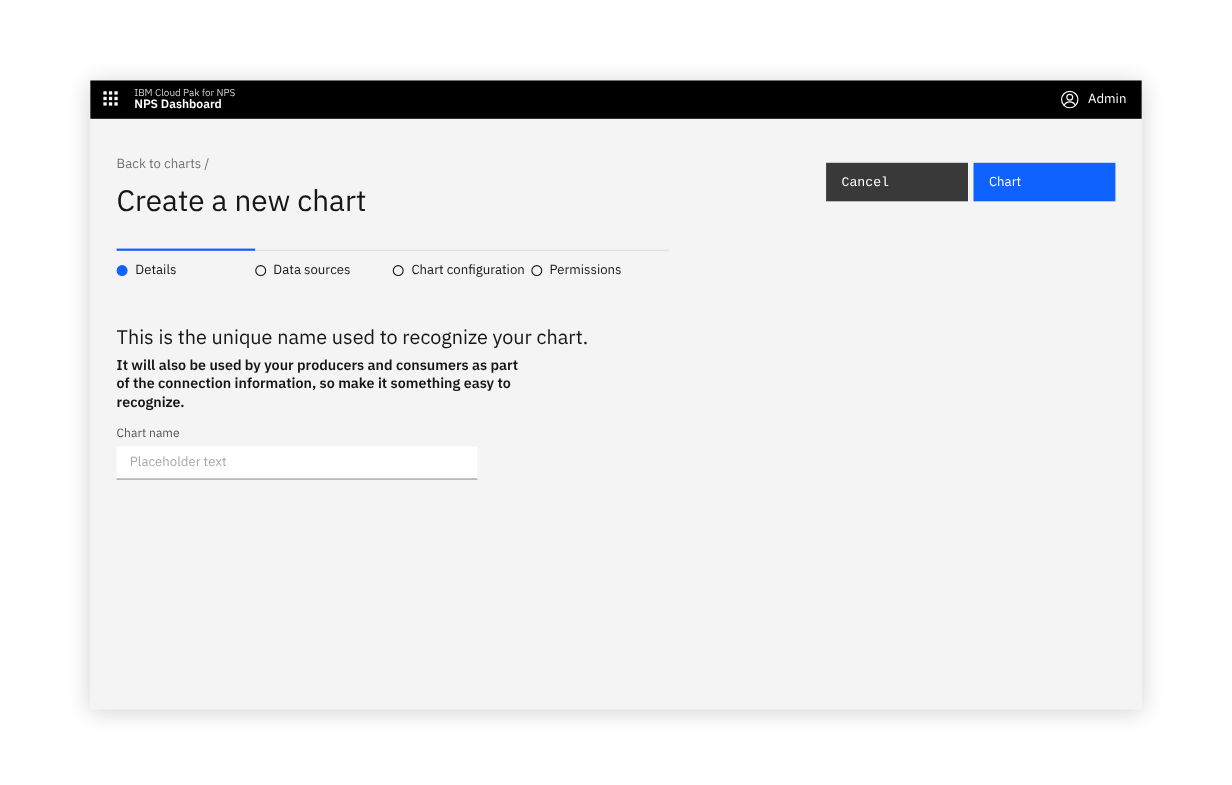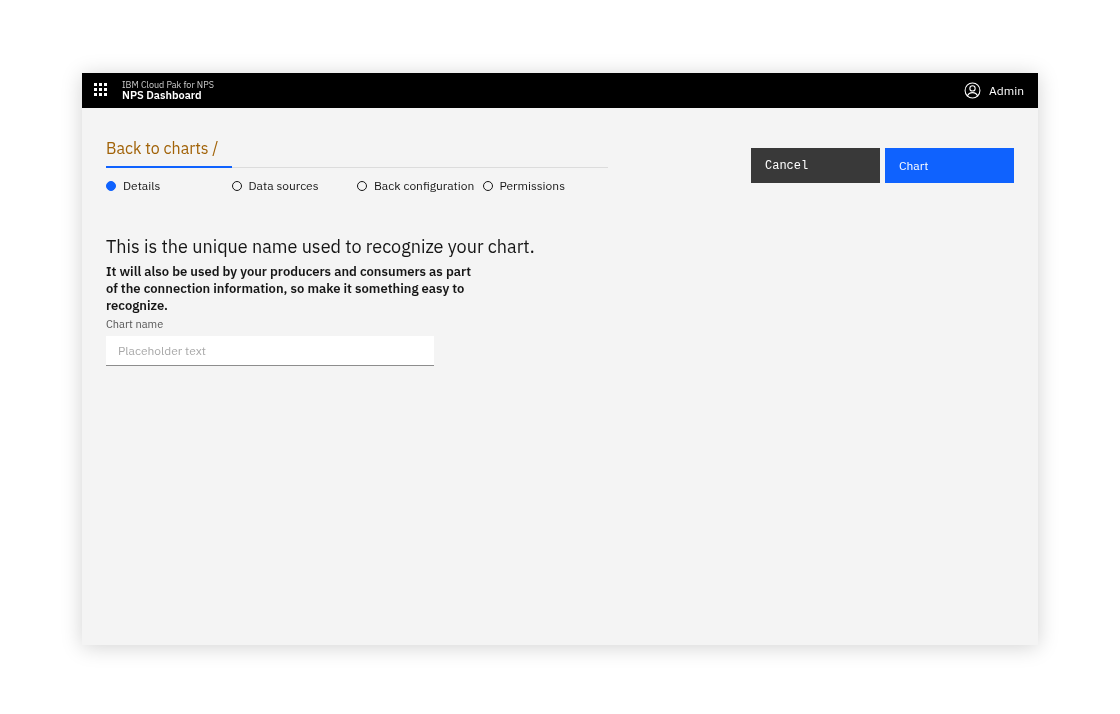--- a/index.html
+++ b/index.html
@@ -72,22 +72,22 @@
     .user-icon svg { display: block; }
     .user-label {
       font-size: 12px;
       color: #ffffff;
     }
     .content {
       padding: 30px 24px 0 24px;
       position: relative;
     }
     .breadcrumb {
-      font-size: 16px;
-      color: #a16207;
+      font-size: 12px;
+      color: #737373;
       text-decoration: none;
       cursor: pointer;
       display: inline-block;
       margin-bottom: 8px;
     }
     .page-title {
       font-size: 27px;
       font-weight: 400;
       color: #161616;
       margin-bottom: 26px;
@@ -162,21 +162,21 @@
       font-weight: 400;
       color: #161616;
       margin-bottom: 6px;
     }
     .section-sub {
       font-size: 13px;
       font-weight: 600;
       color: #161616;
       max-width: 370px;
       line-height: 1.3;
-      margin-bottom: 2px;
+      margin-bottom: 12px;
     }
     .field-label {
       font-size: 11px;
       color: #555555;
       margin-bottom: 5px;
       display: block;
     }
     .text-input {
       width: 328px;
       height: 30px;
@@ -224,38 +224,39 @@
         </svg>
       </span>
       <span class="user-label">Admin</span>
     </div>
   </div>
 
   <div class="content">
 
     <a class="breadcrumb">Back to charts /</a>
 
+    <h1 class="page-title">Create a new chart</h1>
 
     <div class="action-row">
       <button class="btn btn-secondary">Cancel</button>
       <button class="btn btn-primary">Chart</button>
     </div>
 
     <div class="stepper">
       <div class="step active">
         <span class="step-dot"></span>
         <span class="step-label">Details</span>
       </div>
       <div class="step">
         <span class="step-dot"></span>
         <span class="step-label">Data sources</span>
       </div>
       <div class="step">
         <span class="step-dot"></span>
-        <span class="step-label">Back configuration</span>
+        <span class="step-label">Chart configuration</span>
       </div>
       <div class="step">
         <span class="step-dot"></span>
         <span class="step-label">Permissions</span>
       </div>
     </div>
 
     <div class="section-heading">This is the unique name used to recognize your chart.</div>
     <div class="section-sub">It will also be used by your producers and consumers as part of the connection information, so make it something easy to recognize.</div>
 

